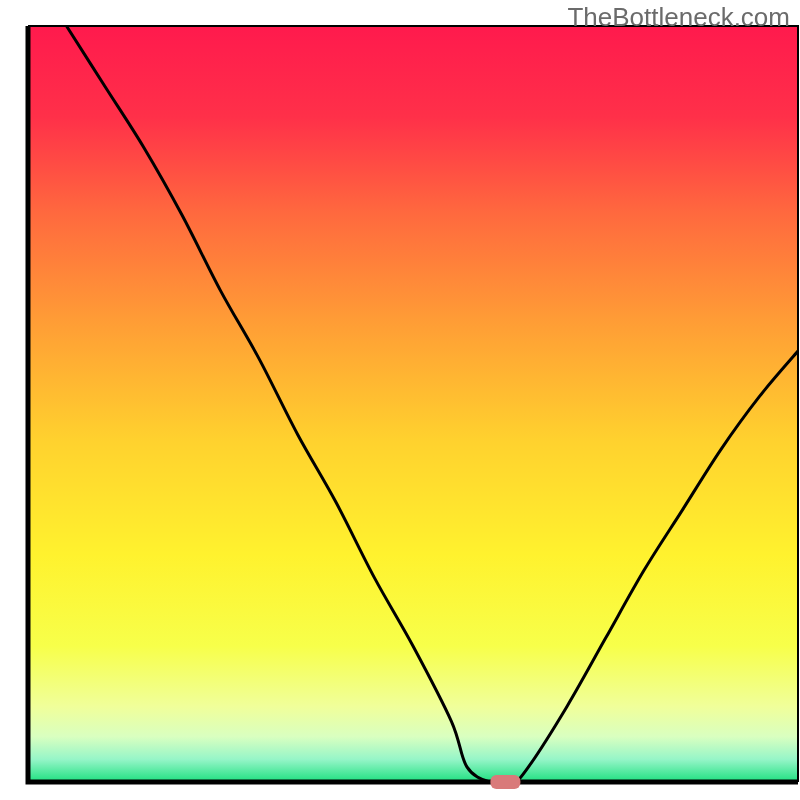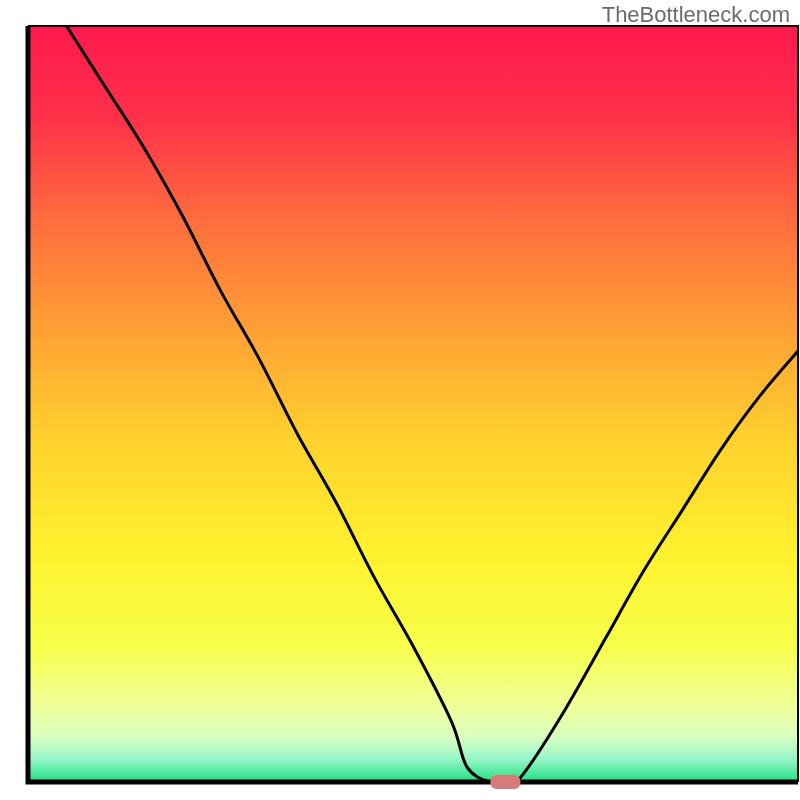--- a/index.html
+++ b/index.html
@@ -13,21 +13,21 @@
   .container {
     position: relative;
     width: 800px;
     height: 800px;
   }
   .watermark {
     position: absolute;
     top: 2px;
     right: 10px;
     color: #6b6b6b;
-    font-size: 22px;
+    font-size: 26px;
     font-weight: 500;
     z-index: 10;
   }
   .plot {
     position: absolute;
     left: 0;
     top: 0;
     width: 800px;
     height: 800px;
   }

